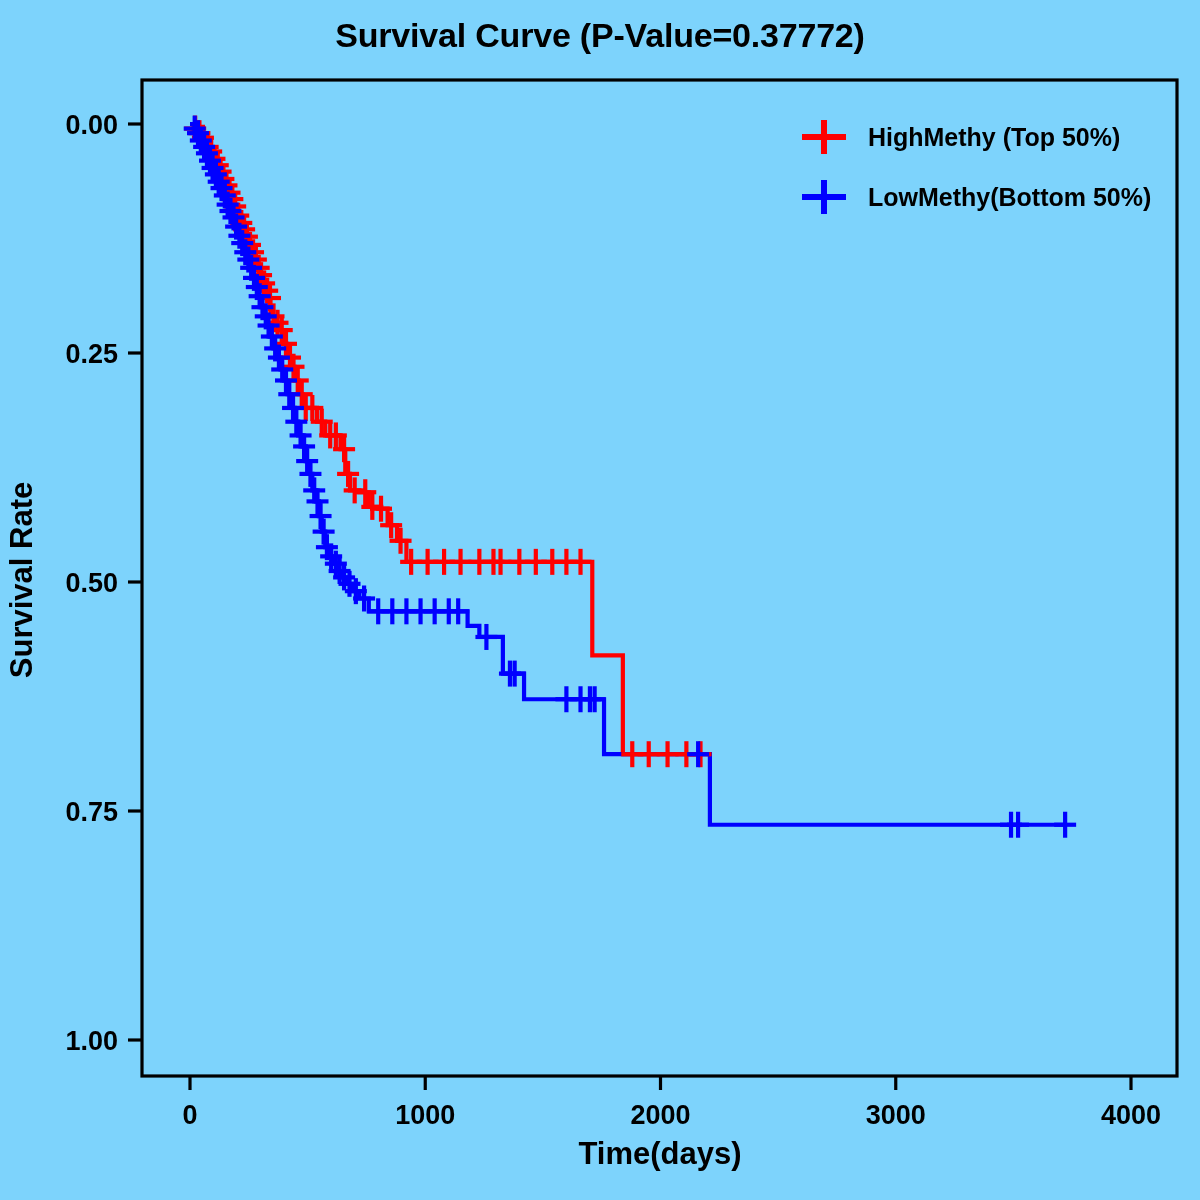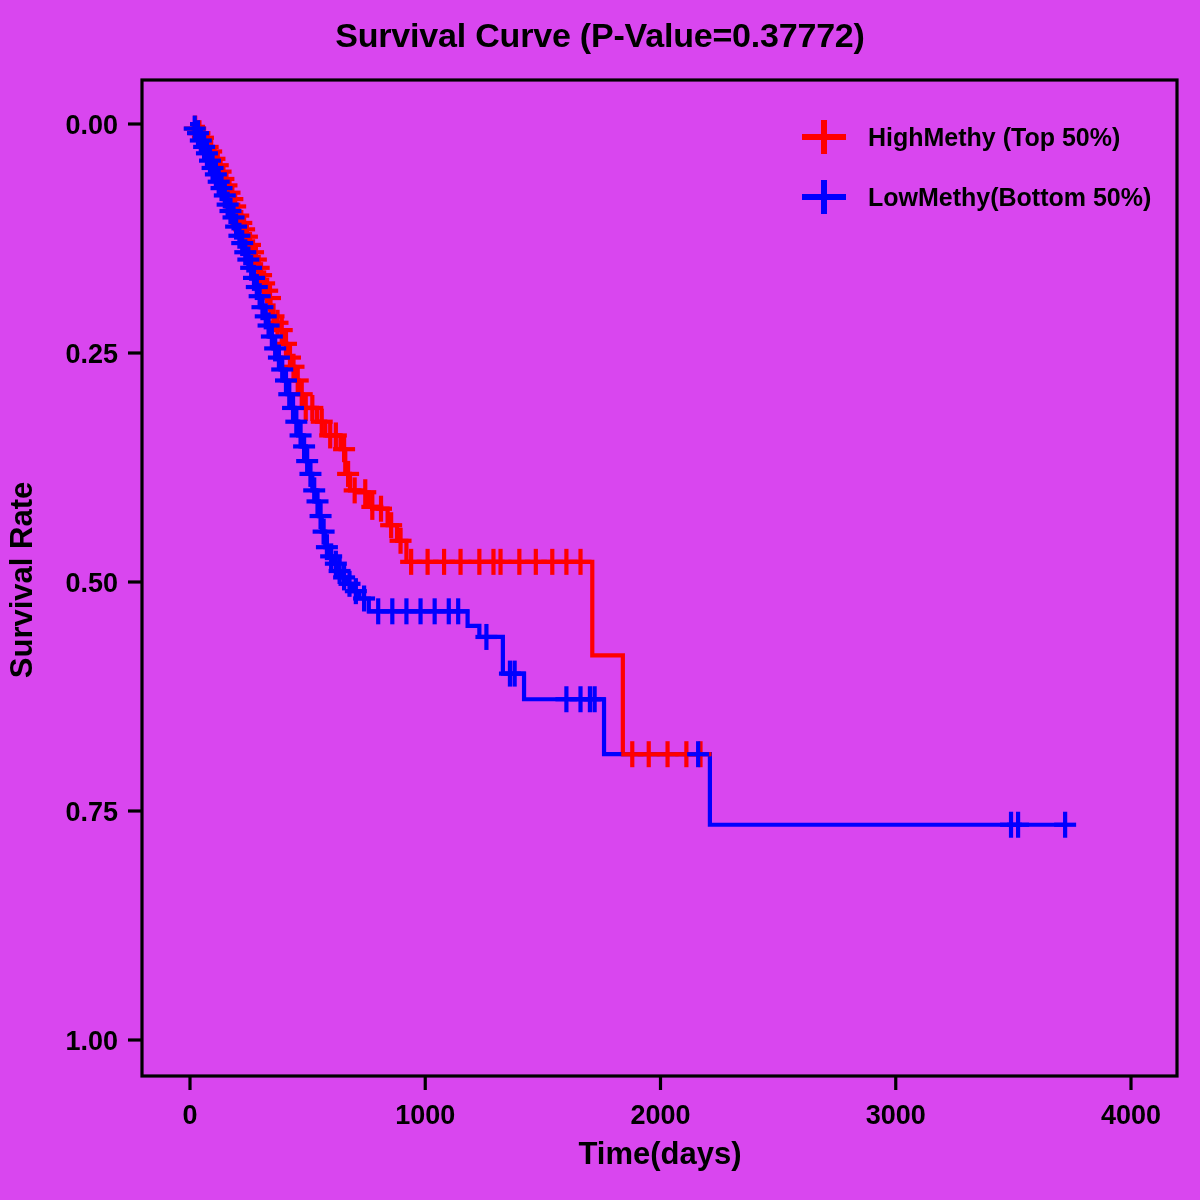--- a/index.html
+++ b/index.html
@@ -10,21 +10,21 @@
   body {
     width: 1200px;
     height: 1200px;
     font-family: "Liberation Sans", sans-serif;
     overflow: hidden;
   }
   #page {
     position: relative;
     width: 1200px;
     height: 1200px;
-    background: #d946ef;
+    background: #7dd3fc;
   }
   #chart-title {
     position: absolute;
     left: 0;
     top: 16px;
     width: 1200px;
     text-align: center;
     font-size: 34px;
     font-weight: bold;
     color: #000000;

